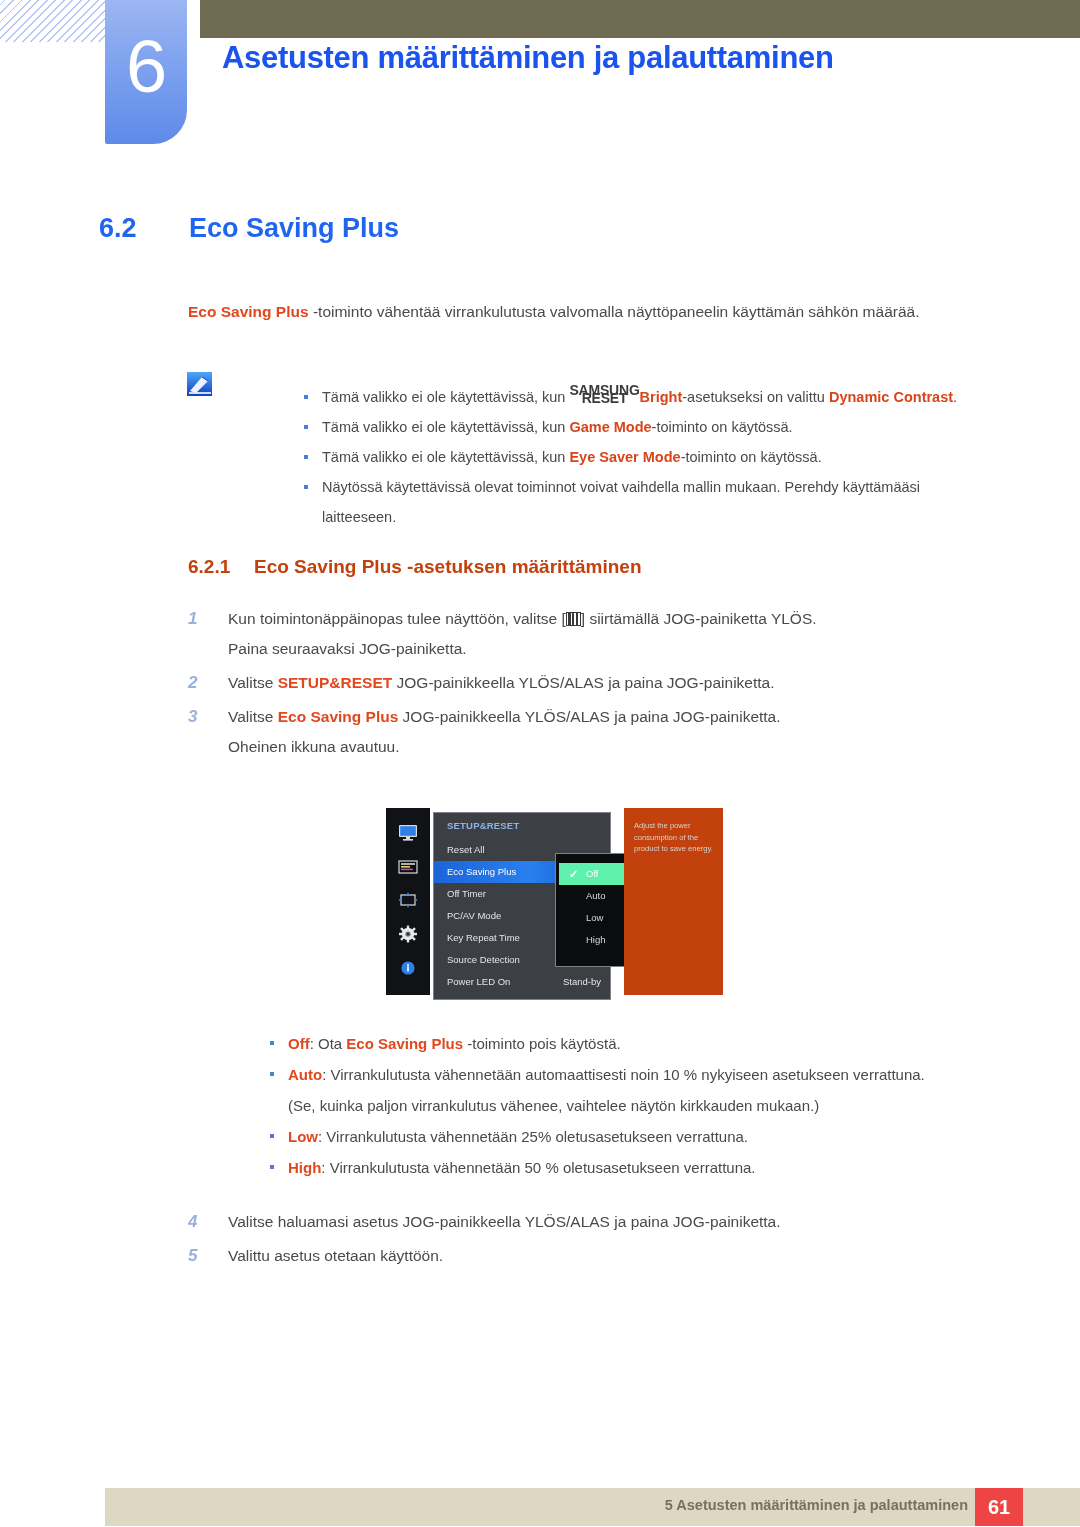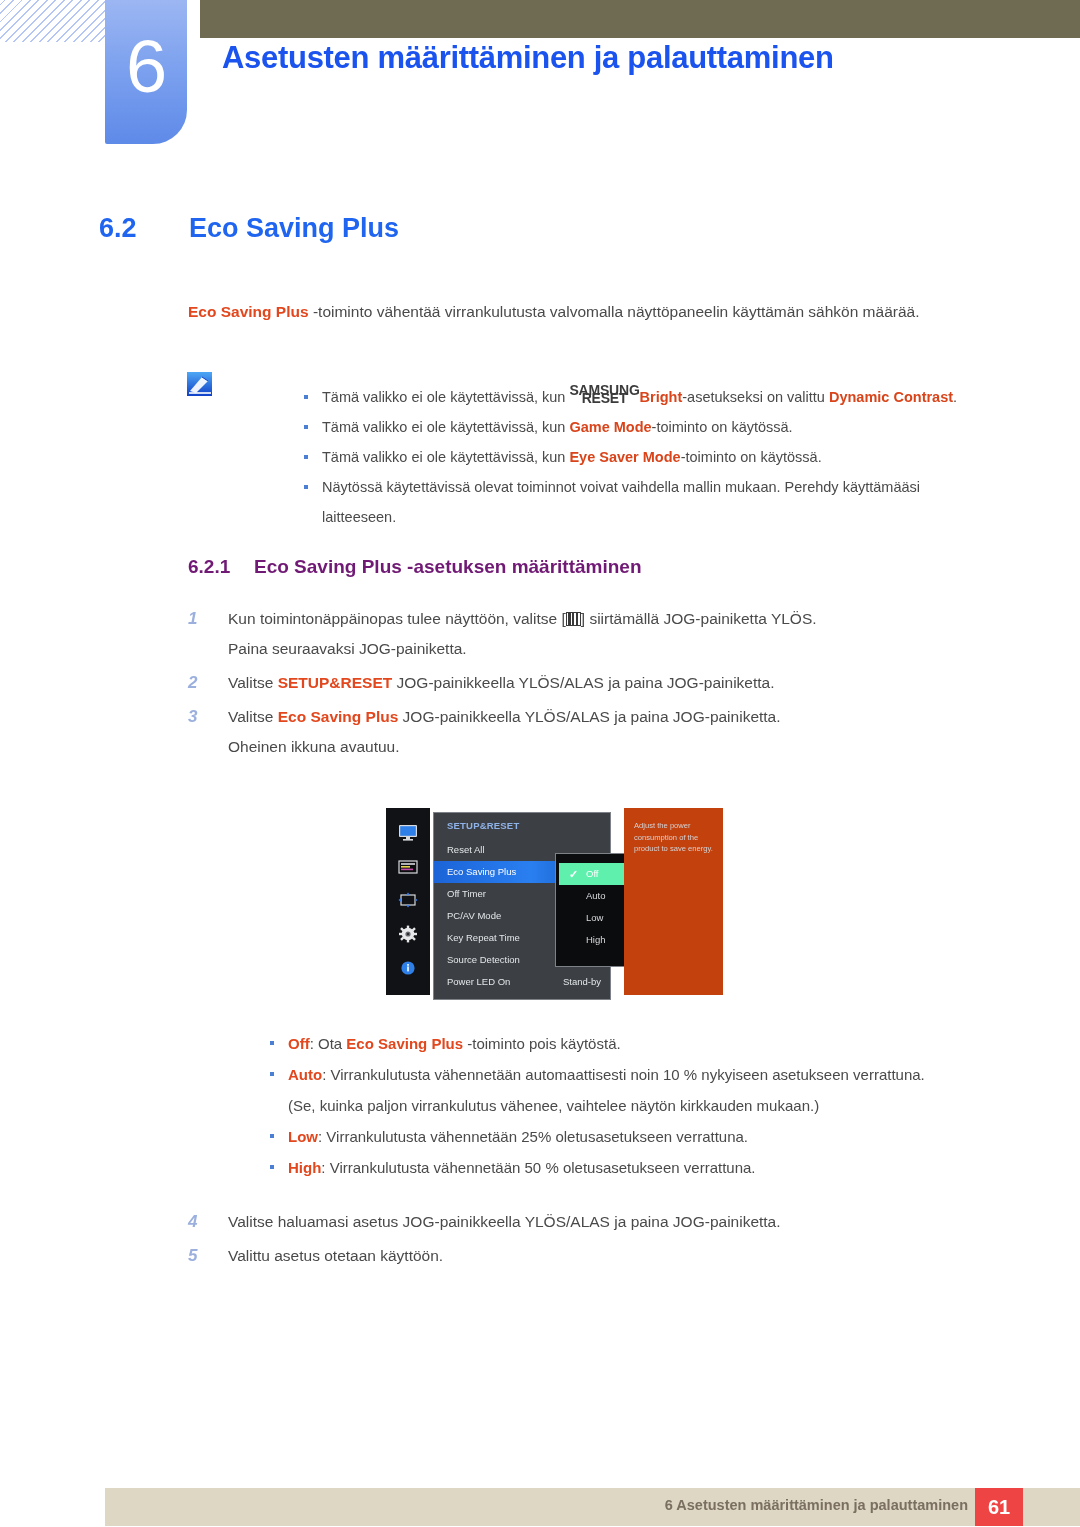--- a/index.html
+++ b/index.html
@@ -58,21 +58,21 @@
     position: absolute; left: 99px; top: 213px;
     display: flex; align-items: baseline;
     color: #2065f0;
   }
   .h2-num { font-size: 27px; font-weight: bold; width: 90px; }
   .h2-text { font-size: 27px; font-weight: bold; }
 
   .h3-row {
     position: absolute; left: 188px; top: 556px;
     display: flex; align-items: baseline;
-    color: #701a75;
+    color: #c2410c;
   }
   .h3-num { font-size: 19px; font-weight: bold; width: 66px; }
   .h3-text { font-size: 19px; font-weight: bold; }
 
   
   .body-p {
     position: absolute; left: 188px; top: 296px;
     width: 762px;
     font-size: 15.5px; line-height: 31px;
     color: #4a4a4a;
@@ -415,16 +415,16 @@
     <div class="step-n">4</div>
     <div class="step-b">Valitse haluamasi asetus JOG-painikkeella YLÖS/ALAS ja paina JOG-painiketta.</div>
   </div>
   <div class="step">
     <div class="step-n">5</div>
     <div class="step-b">Valittu asetus otetaan käyttöön.</div>
   </div>
 </div>
 
 <div class="footer-bar"></div>
-<div class="footer-text">6 Asetusten määrittäminen ja palauttaminen</div>
+<div class="footer-text">5 Asetusten määrittäminen ja palauttaminen</div>
 <div class="footer-pagebox">
   <span class="footer-page">61</span>
 </div>
 
 </body></html>

